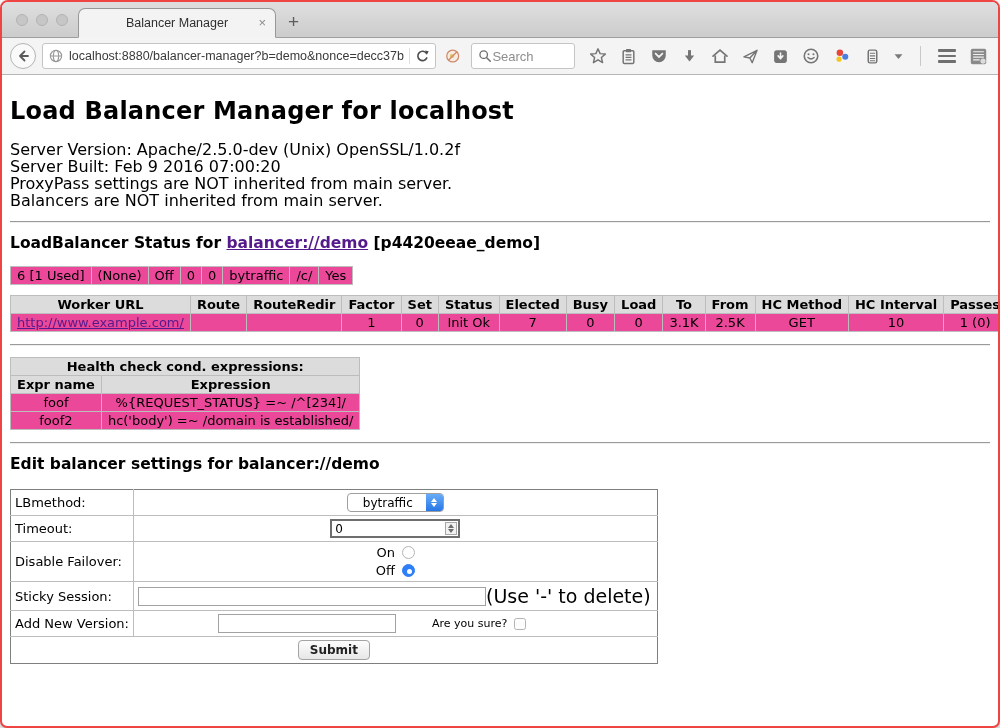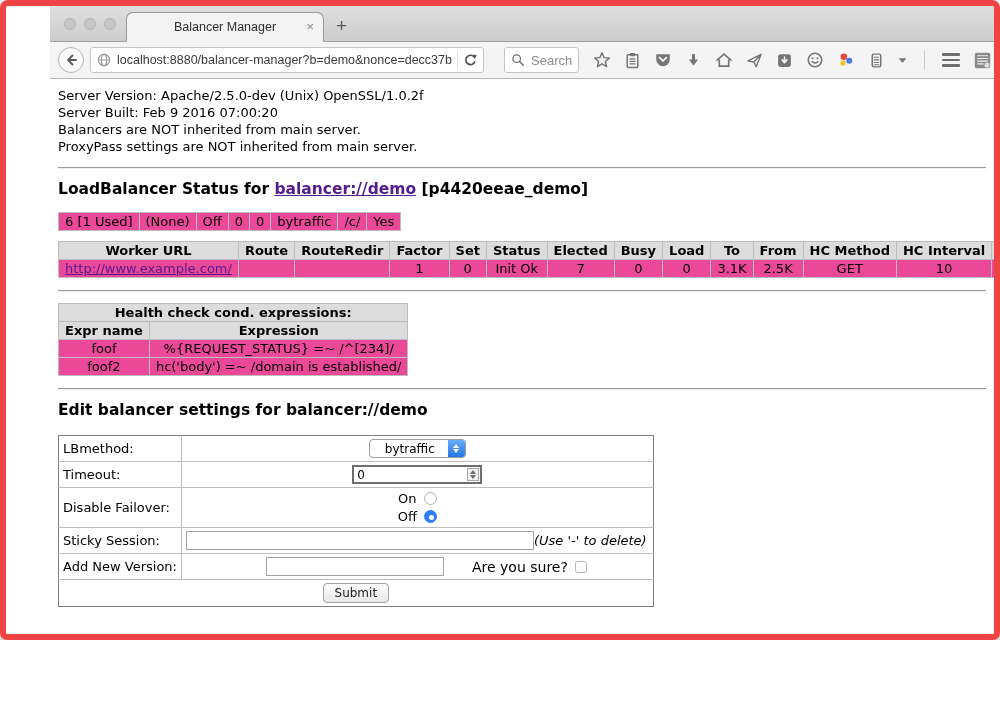--- a/index.html
+++ b/index.html
@@ -1,20 +1,20 @@
 <!DOCTYPE html>
 <html><head>
 <meta charset="utf-8">
 <style>
   * { box-sizing: border-box; margin: 0; padding: 0; }
   html,body { background:#ffffff; }
   body { font-family:"Liberation Sans", sans-serif; }
 
-  .window { width:1000px; height:640px; border:6px solid #ef4444; border-radius:8px 8px 7px 7px;
-            overflow:hidden; background:#fff; box-shadow:0 3px 10px rgba(0,0,0,.35);padding-left:44px; }
+  .window { width:1000px; height:728px; border:2px solid #ef4444; border-radius:8px 8px 7px 7px;
+            overflow:hidden; background:#fff; box-shadow:0 3px 10px rgba(0,0,0,.35); }
 
   
   .tabbar { position:relative; height:36px; background:linear-gradient(#dfdfdf,#cccccc); border-bottom:1px solid #9e9e9e; }
   .lights { position:absolute; left:14px; top:12px; display:flex; gap:8px; }
   .light { width:12px; height:12px; border-radius:50%; background:#c6c6c6; border:1px solid #b2b2b2; }
   .tab { position:absolute; left:76px; bottom:-1px; width:198px; height:30px; background:#f3f3f3;
          border:1px solid #979797; border-bottom:1px solid #f3f3f3; border-radius:7px 7px 0 0;
          display:flex; align-items:center; justify-content:center; }
   .tab-title { font-size:12.5px; color:#2f2f2f; }
   .tab-close { position:absolute; right:9px; top:7px; font-size:13px; color:#8b8b8b; line-height:13px; cursor:default; }
@@ -23,31 +23,31 @@
   
   .toolbar { height:37px; background:#f4f4f4; border-bottom:1px solid #b6b6b6; display:flex; align-items:center; padding:0 10px 0 8px; }
   .back-btn { width:26px; height:26px; border-radius:50%; border:1px solid #b3b3b3; background:#fafafa;
               display:flex; align-items:center; justify-content:center; flex:0 0 auto; }
   .urlbar { width:394px; height:26px; margin-left:6px; background:#fff; border:1px solid #c5c5c5; border-radius:3px;
             display:flex; align-items:center; padding:0 5px; gap:5px; }
   .url-text { flex:1; font-size:12.5px; color:#3a3a3a; white-space:nowrap; overflow:hidden; }
   .url-div { width:1px; height:16px; background:#ddd; }
   .block-btn { margin-left:9px; }
   .searchbar { width:142px; height:26px; margin-left:11px; background:#fff; border:1px solid #c5c5c5; border-radius:3px;
-               display:flex; align-items:center; padding:0 6px; gap:6px; }
+               display:flex; align-items:center; padding:0 6px; }
   .search-ph { font-size:13px; color:#8d8d8d; }
   .tb-icons { display:flex; align-items:center; gap:13px; margin-left:14px; }
   .tb-sep { width:1px; height:20px; background:#c9c9c9; margin:0 4px; }
   .hamburger { display:flex; flex-direction:column; gap:3px; }
   .hamburger span { width:18px; height:2.5px; background:#6f6f6f; border-radius:1px; }
 
   
   .content { padding:8px 8px 0 8px; font-family:"DejaVu Sans", sans-serif; color:#000; }
   h1.page-title { font-size:24px; font-weight:bold; margin:14px 0 16px 0; letter-spacing:.2px; }
-  .info-line { font-size:13px; line-height:17px; }
+  .info-line { font-size:16px; line-height:17px; }
   hr.rule { border:0; border-top:1px solid #9a9a9a; border-bottom:1px solid #efefef; margin:12px 0 11px 0; }
   h3.sect { font-size:15.5px; font-weight:bold; margin:8px 0 14px 0; }
   a.plink { color:#551a8b; text-decoration:underline; }
 
   table.data { border-collapse:collapse; font-size:13px; border:1px solid #7f7f7f; margin-bottom:10px; }
   table.data th, table.data td { border:1px solid #bdbdbd; padding:1px 6px; text-align:center; white-space:nowrap; }
   table.data th { background:#dcdcdc; }
   table.data td { background:#ec4899; }
   td.cell-left { text-align:left; }
 
@@ -69,32 +69,32 @@
   .spinner { position:absolute; right:3px; top:3px; width:12px; height:13px; background:#f1f1f1; border:1px solid #a6a6a6;
              display:flex; flex-direction:column; align-items:center; justify-content:center; gap:1px; }
   .tri-up { width:0; height:0; border-left:3px solid transparent; border-right:3px solid transparent; border-bottom:4px solid #6b6b6b; }
   .tri-dn { width:0; height:0; border-left:3px solid transparent; border-right:3px solid transparent; border-top:4px solid #6b6b6b; }
   .tri-up.w { border-bottom-color:#fff; } .tri-dn.w { border-top-color:#fff; }
 
   .txt-input { height:19px; border:1px solid #a2a2a2; font-size:12px; font-family:"DejaVu Sans",sans-serif; padding:0 3px; }
   .w130 { width:130px; } .w346 { width:348px; } .w178 { width:178px; }
 
   .radio-grid { display:grid; grid-template-columns:auto auto; gap:3px 7px; justify-content:center; align-items:center; }
-  .radio-grid .rlab { text-align:center; font-size:13px; }
+  .radio-grid .rlab { text-align:right; font-size:13px; }
   .radio { width:13px; height:13px; border-radius:50%; border:1px solid #b4b4b4; background:#fff; display:inline-block; }
   .radio.checked { border-color:#2e7ef7; background:#2e7ef7; position:relative; }
   .radio.checked::after { content:''; position:absolute; left:4px; top:4px; width:5px; height:5px; border-radius:50%; background:#fff; }
 
   .checkbox { width:12px; height:12px; border:1px solid #b4b4b4; border-radius:2.5px; background:#fdfdfd; display:inline-block; }
 
   .sticky-row { display:flex; align-items:center; }
-  .sticky-note { margin-left:auto; font-size:13px; padding-right:2px; white-space:nowrap;font-style:italic; }
+  .sticky-note { margin-left:auto; font-size:19px; padding-right:2px; white-space:nowrap; }
   .addw-row { display:flex; align-items:center; }
   .submit-btn { font-size:12px; font-family:"DejaVu Sans",sans-serif; padding:2px 11px; border:1px solid #a3a3a3; border-radius:4px;
-                background:linear-gradient(#fdfdfd,#e7e7e7); color:#222; }
+                background:linear-gradient(#fdfdfd,#e7e7e7); color:#222;font-weight:bold; }
 </style>
 </head>
 <body>
 
 <div class="window">
 
   <div class="tabbar">
     <div class="lights">
       <span class="light"></span>
       <span class="light"></span>
@@ -199,25 +199,26 @@
       <svg width="19" height="19" viewBox="0 0 16 16">
           <rect x="1.5" y="1.5" width="13" height="13" rx="1.5" fill="#8a8a8a"></rect>
           <path d="M3.5 4 H12.5 M3.5 6.3 H12.5 M3.5 8.6 H12.5 M3.5 10.9 H9" stroke="#f0f0f0" stroke-width="1"></path>
           <circle cx="11.8" cy="11.8" r="2.2" fill="#dcdcdc"></circle>
         </svg>
     </div>
   </div>
 
   <div class="content">
 
+    <h1 class="page-title">Load Balancer Manager for localhost</h1>
 
     <div class="info-line">Server Version: Apache/2.5.0-dev (Unix) OpenSSL/1.0.2f</div>
     <div class="info-line">Server Built: Feb 9 2016 07:00:20</div>
+    <div class="info-line">ProxyPass settings are NOT inherited from main server.</div>
     <div class="info-line">Balancers are NOT inherited from main server.</div>
-    <div class="info-line">ProxyPass settings are NOT inherited from main server.</div>
 
     <hr class="rule">
 
     <h3 class="sect"><span>LoadBalancer Status for </span><a href="#" class="plink">balancer://demo</a><span> [p4420eeae_demo]</span></h3>
 
     <table class="data">
       <tbody>
       <tr>
         <td>6 [1 Used]</td>
         <td>(None)</td>
@@ -344,21 +345,21 @@
             <input class="txt-input w346" type="text" value="" style="">
             <span class="sticky-note">(Use '-' to delete)</span>
           </div>
         </td>
       </tr>
       <tr>
         <td class="flabel">Add New Version:</td>
         <td class="fctrl">
           <div class="addw-row">
             <input class="txt-input w178" style="margin-left: 80px;" type="text" value="">
-            <span style="margin-left:28px; font-size:14px; white-space:nowrap;">Are you sure?</span>
+            <span style="margin-left:36px; font-size:11px; white-space:nowrap;">Are you sure?</span>
             <span class="checkbox" style="margin-left:7px;"></span>
           </div>
         </td>
       </tr>
       <tr>
         <td colspan="2" style="text-align:center; border-right:0;">
           <button class="submit-btn">Submit</button>
         </td>
       </tr>
     </tbody>

